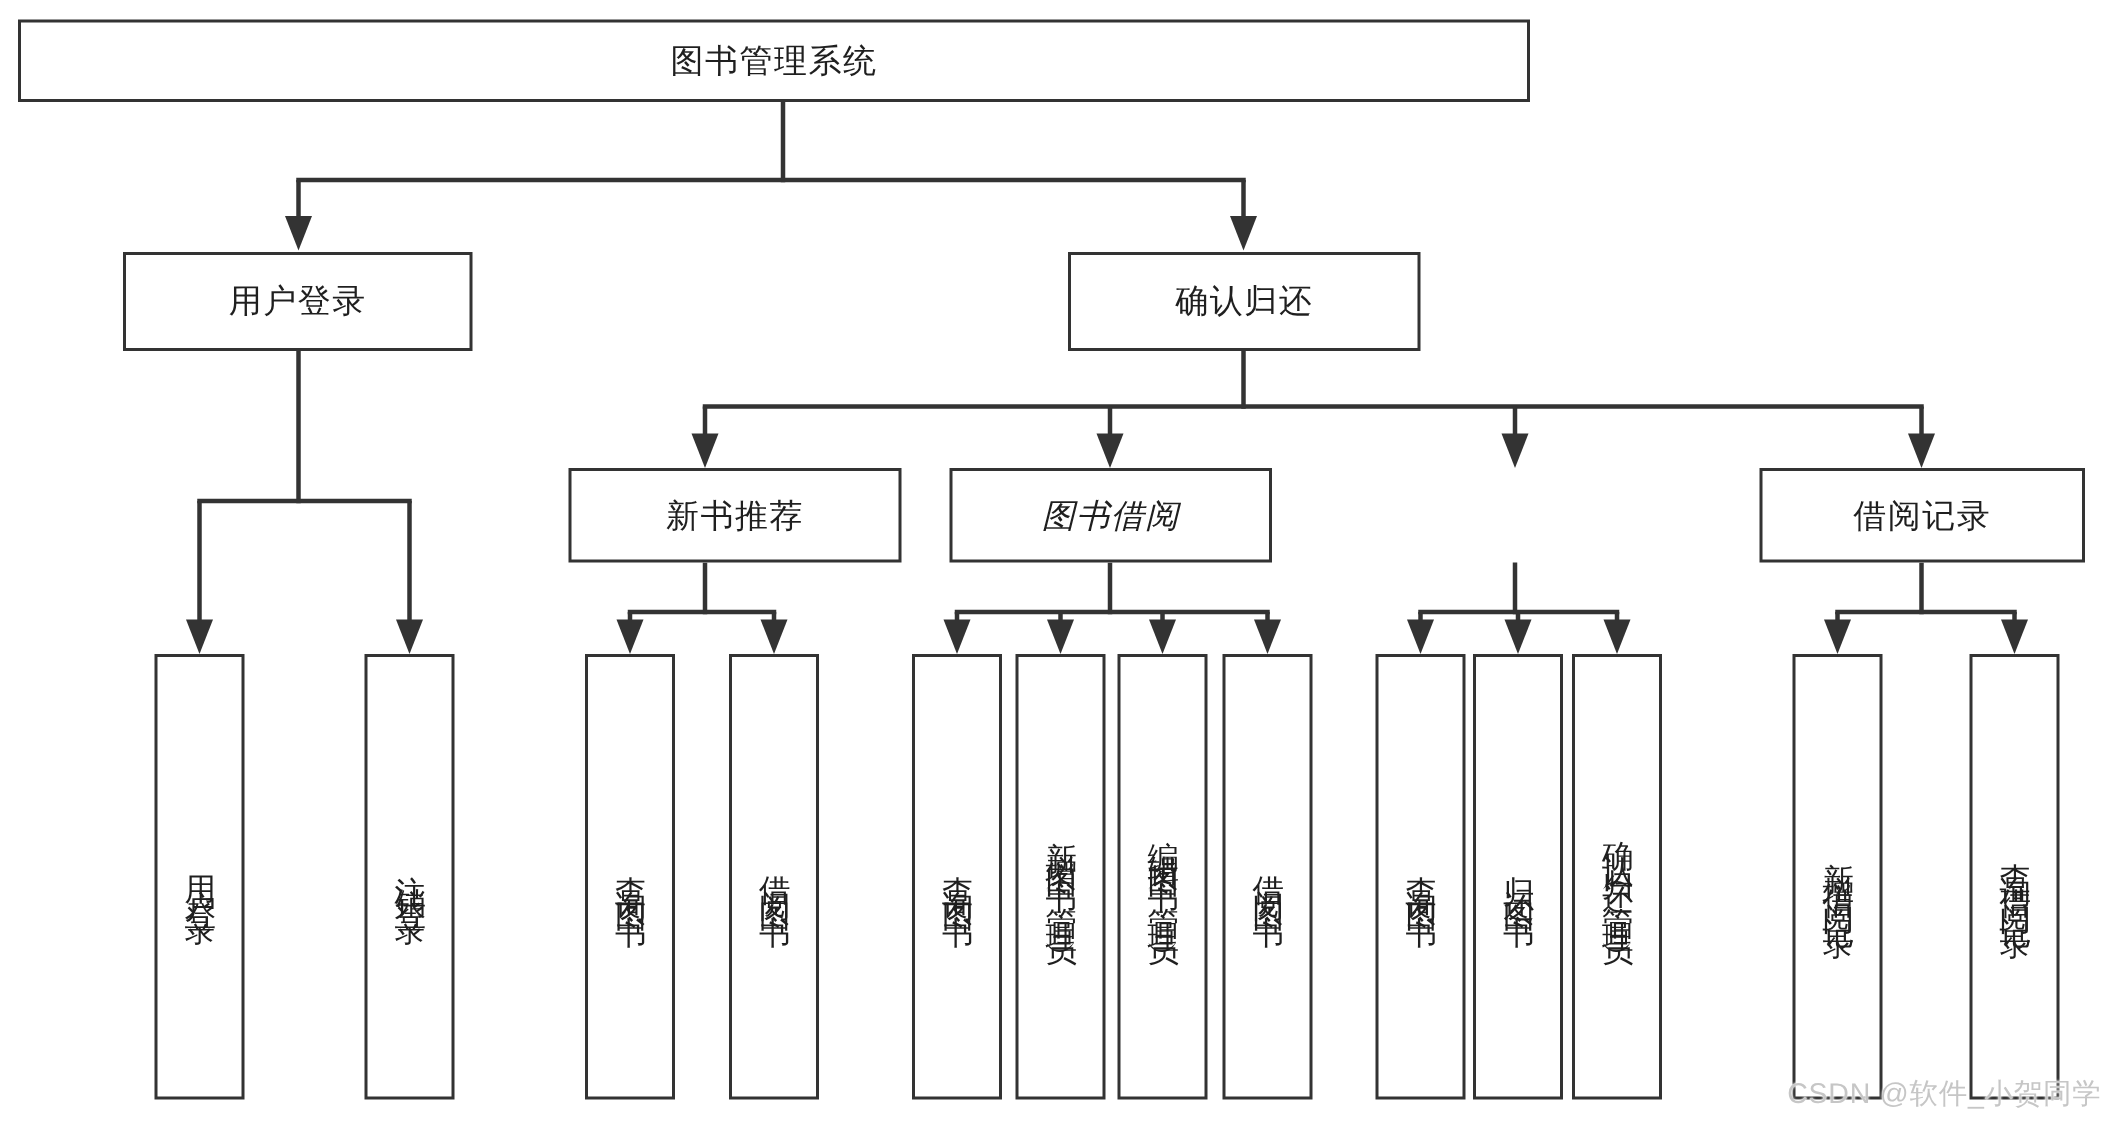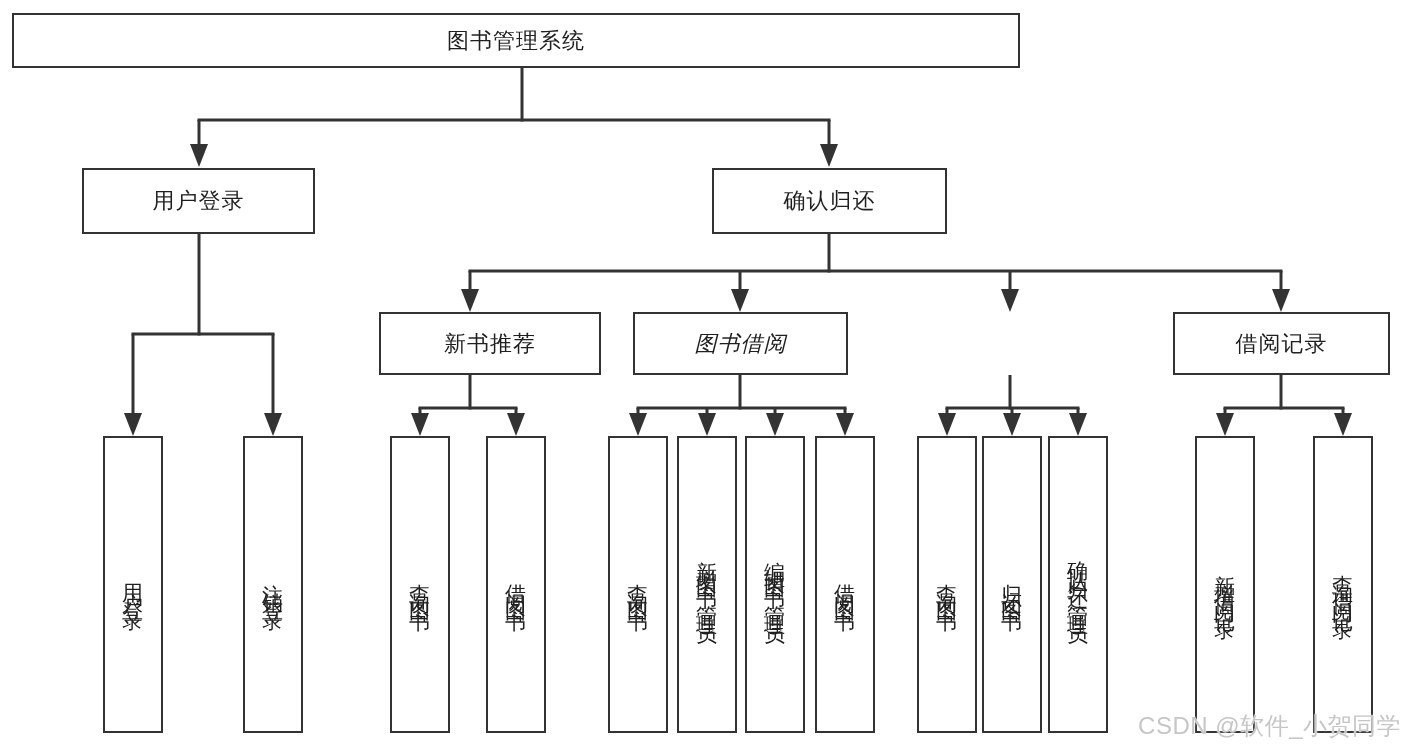--- a/index.html
+++ b/index.html
@@ -12,21 +12,21 @@
     position:absolute;box-sizing:border-box;border:2.5px solid #333333;
     background:#ffffff;display:flex;align-items:center;justify-content:center;
     color:#1f1f1f;font-size:22px;letter-spacing:1px;white-space:nowrap;z-index:2;
   }
   .vbox{
     writing-mode:vertical-rl;text-orientation:mixed;
     font-size:21px;letter-spacing:9px;line-height:1;white-space:normal;
   }
   .watermark{
     position:absolute;right:4px;bottom:5px;z-index:5;
-    font-size:24px;color:#c6c6c6;letter-spacing:0.5px;
+    font-size:19px;color:#c6c6c6;letter-spacing:0.5px;
     text-shadow:0 0 2px #ffffff,0 0 1px #ffffff;
   }
 </style>
 </head>
 <body>
 
 <div class="stage">
 
   <svg width="1405" height="747" viewBox="0 0 1405 747" stroke="#333333" stroke-width="3" fill="#333333">
 

